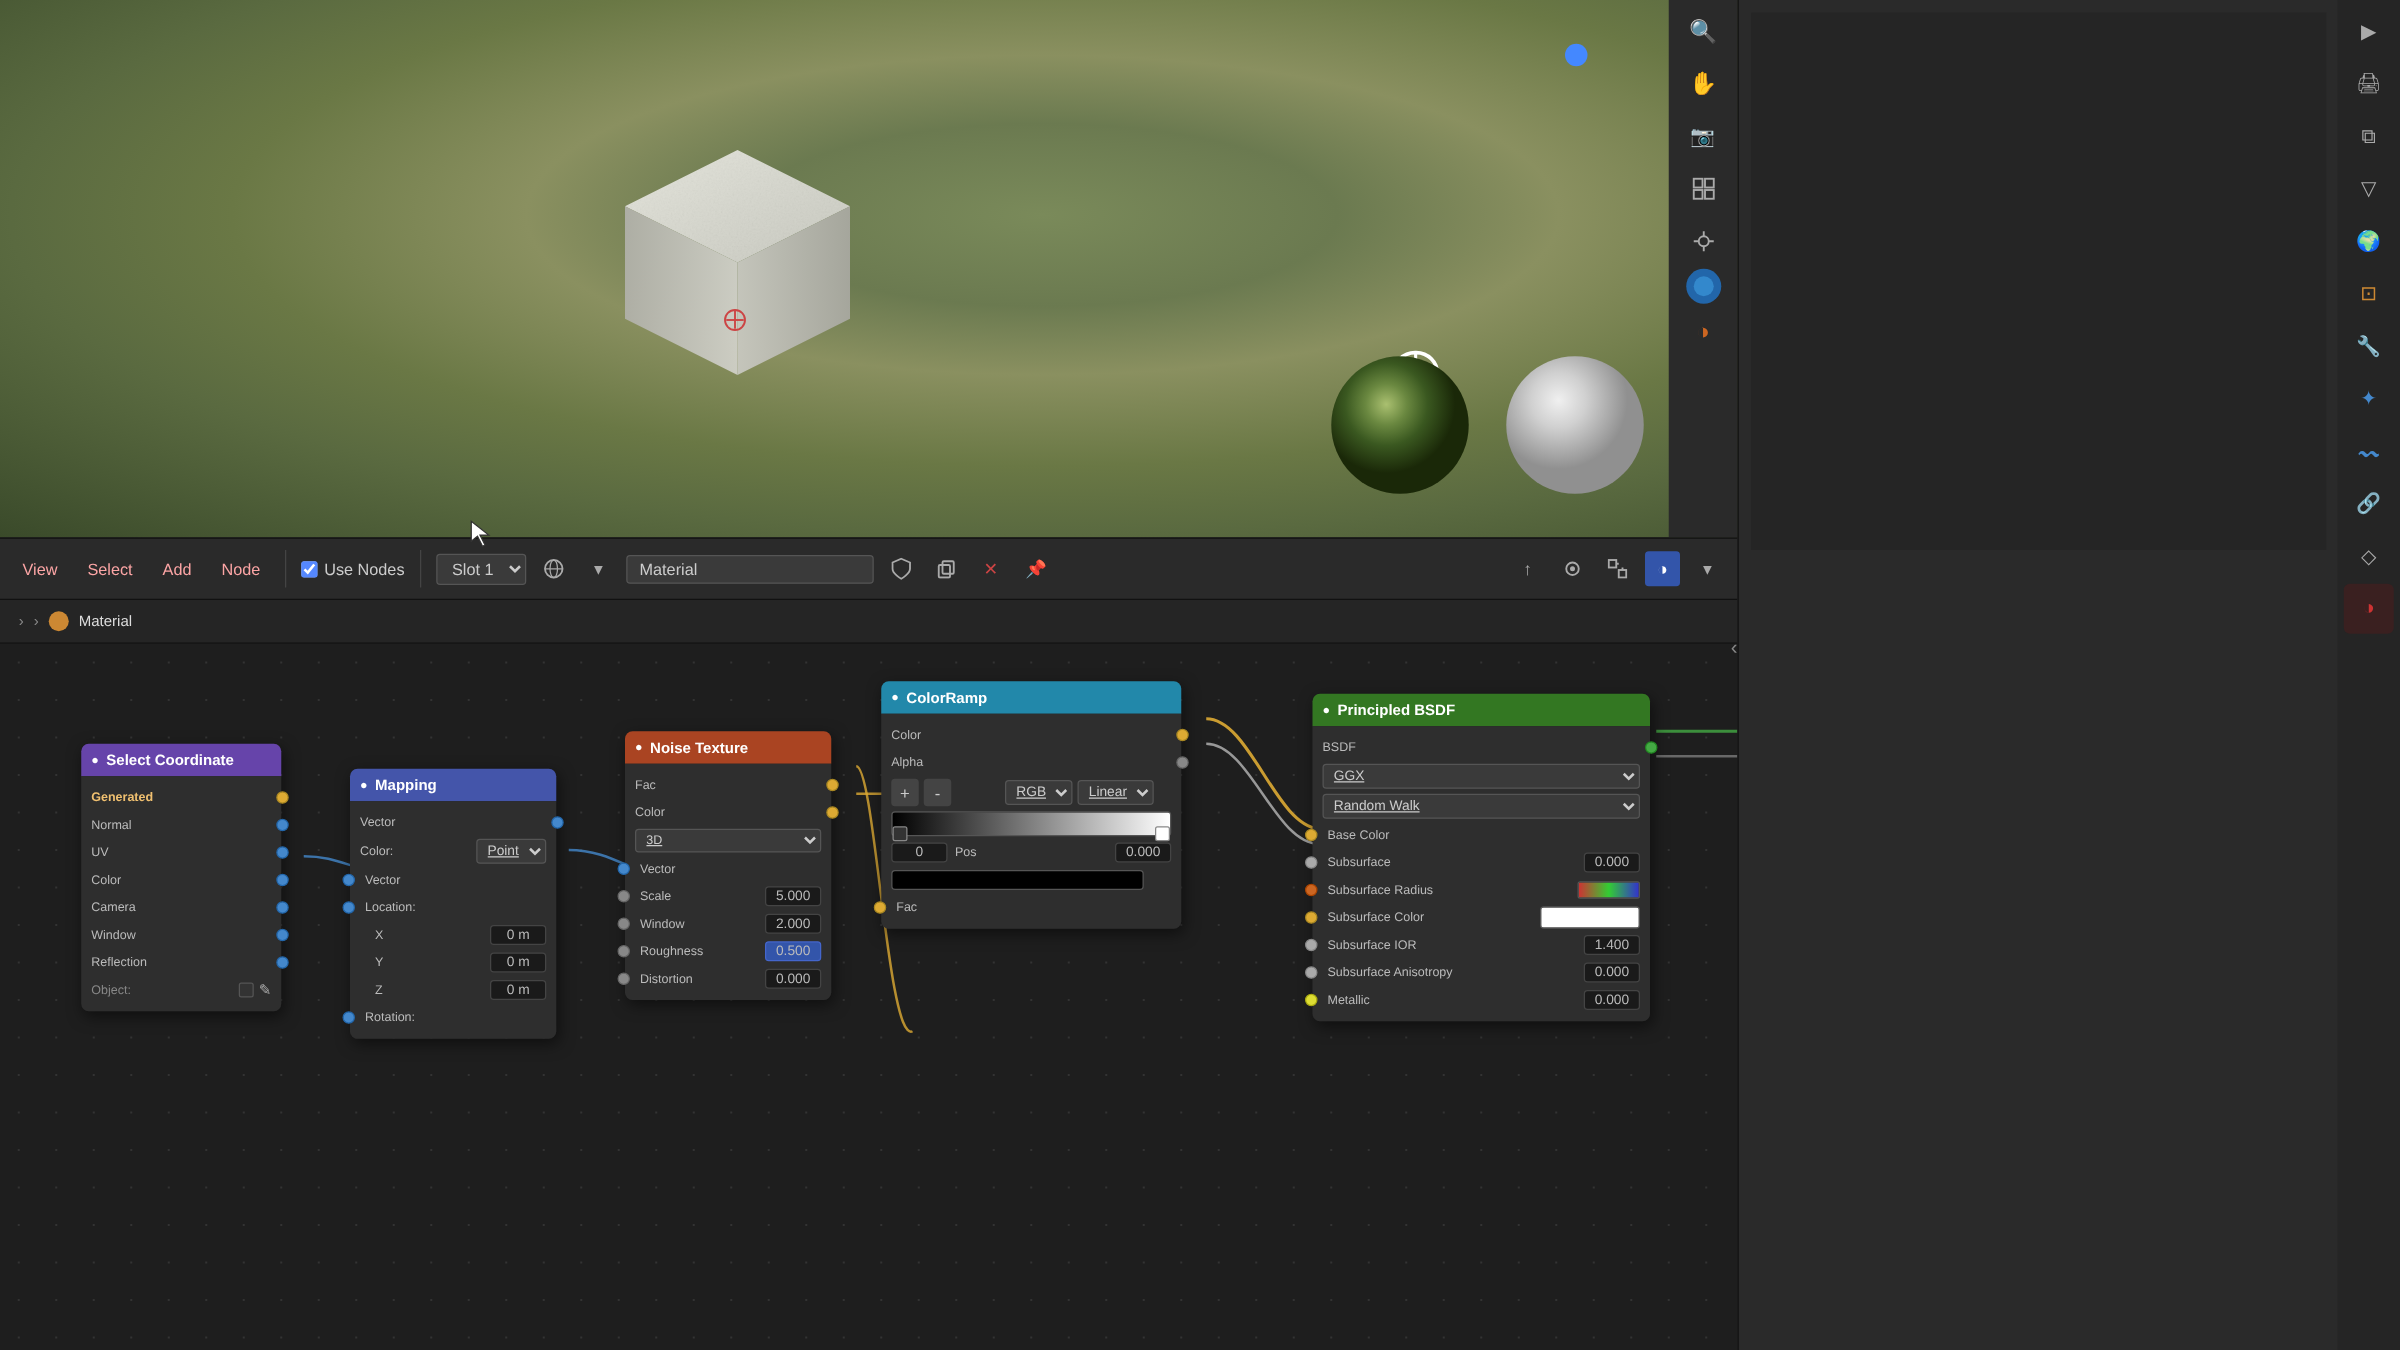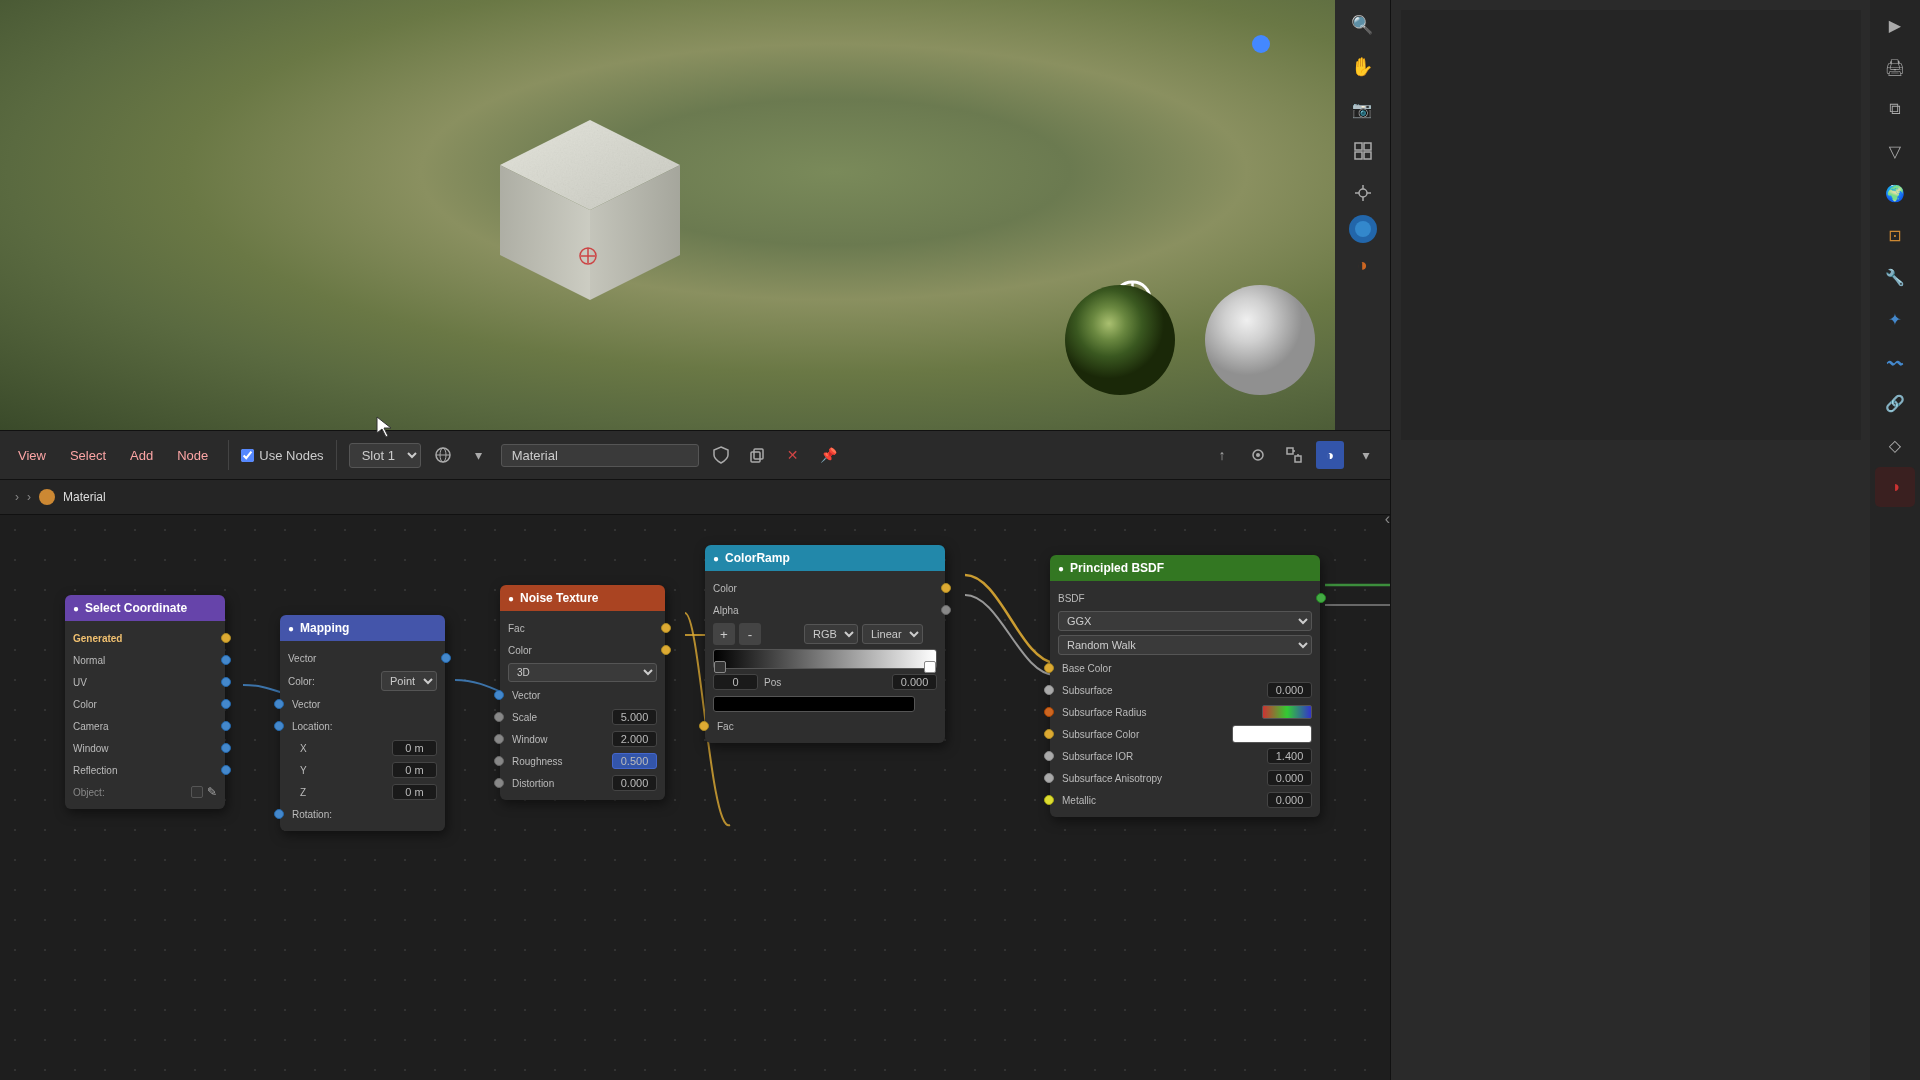--- a/index.html
+++ b/index.html
@@ -265,20 +265,21 @@
       padding: 10px;
       overflow-y: auto;
     }
     .props-dropdown {
       background: #3a3a3a;
       border: 1px solid #555;
       color: #ccc;
       padding: 2px 4px;
       border-radius: 3px;
       font-size: 12px;
+      text-decoration: underline;
     }
     .color-white-swatch {
       width: 80px; height: 18px;
       background: linear-gradient(to right, #fff, #fff);
       border-radius: 3px;
       border: 1px solid #555;
     }
 
     
     #cursor {

